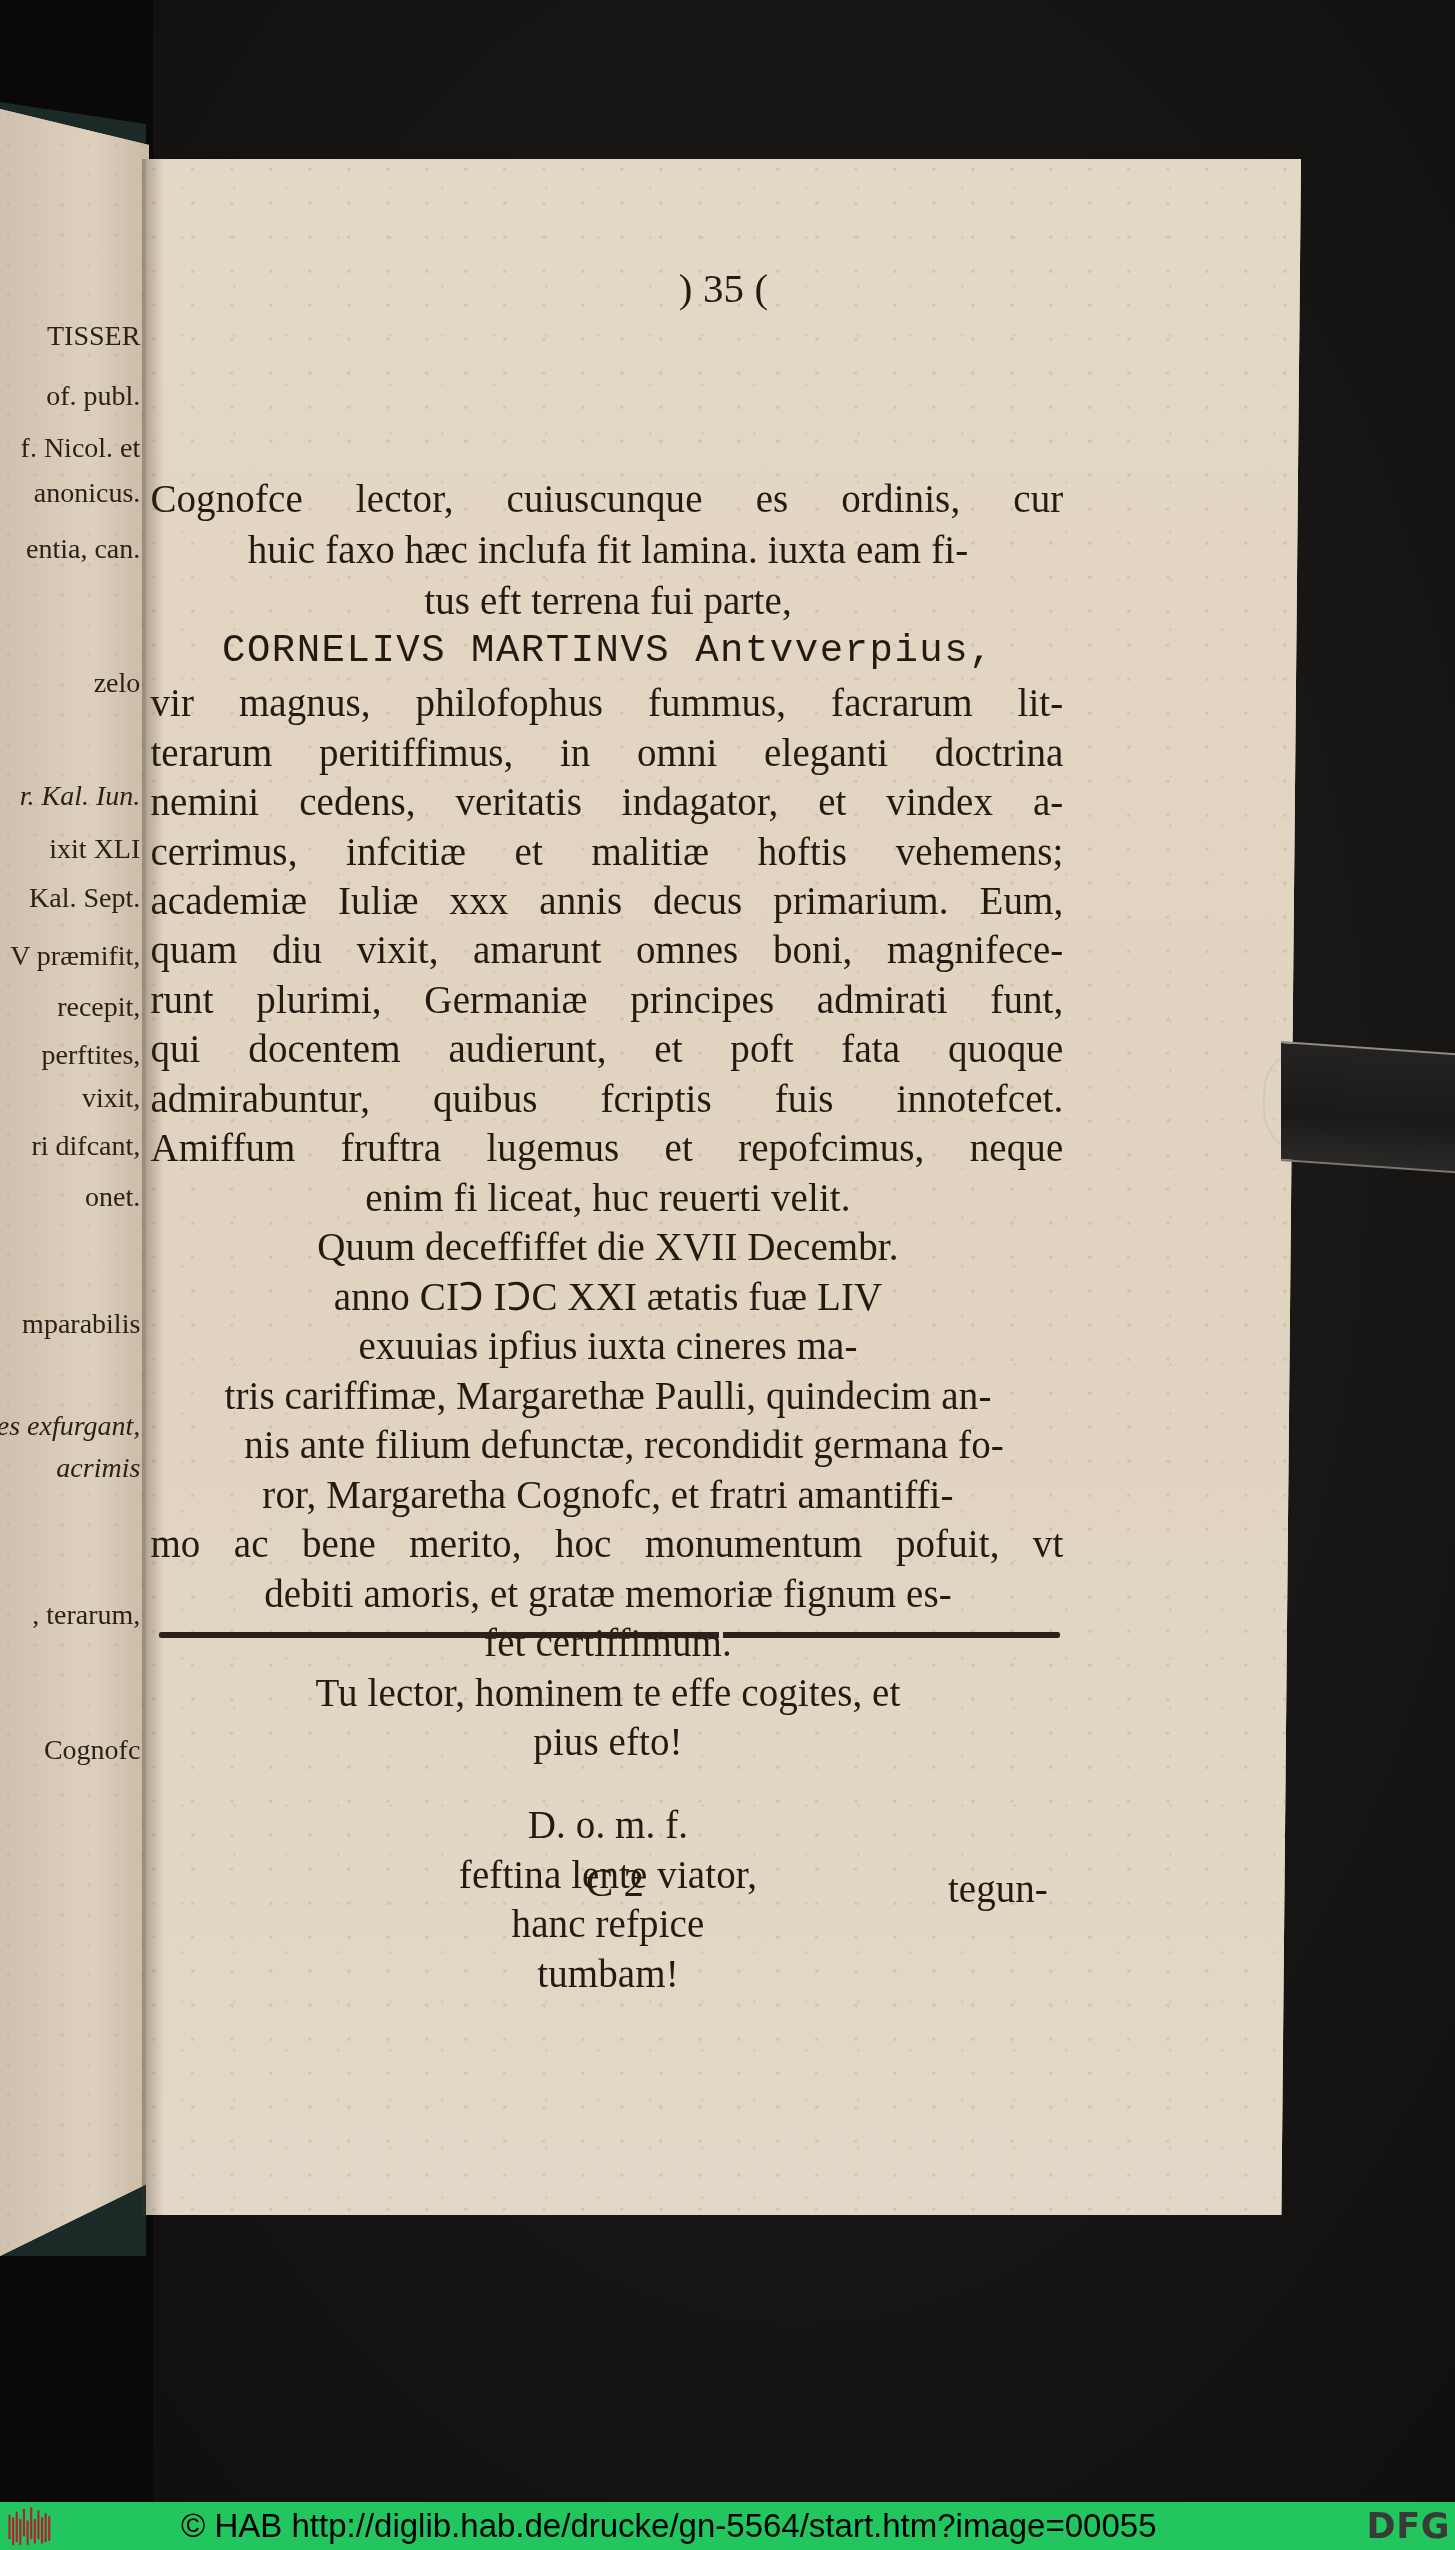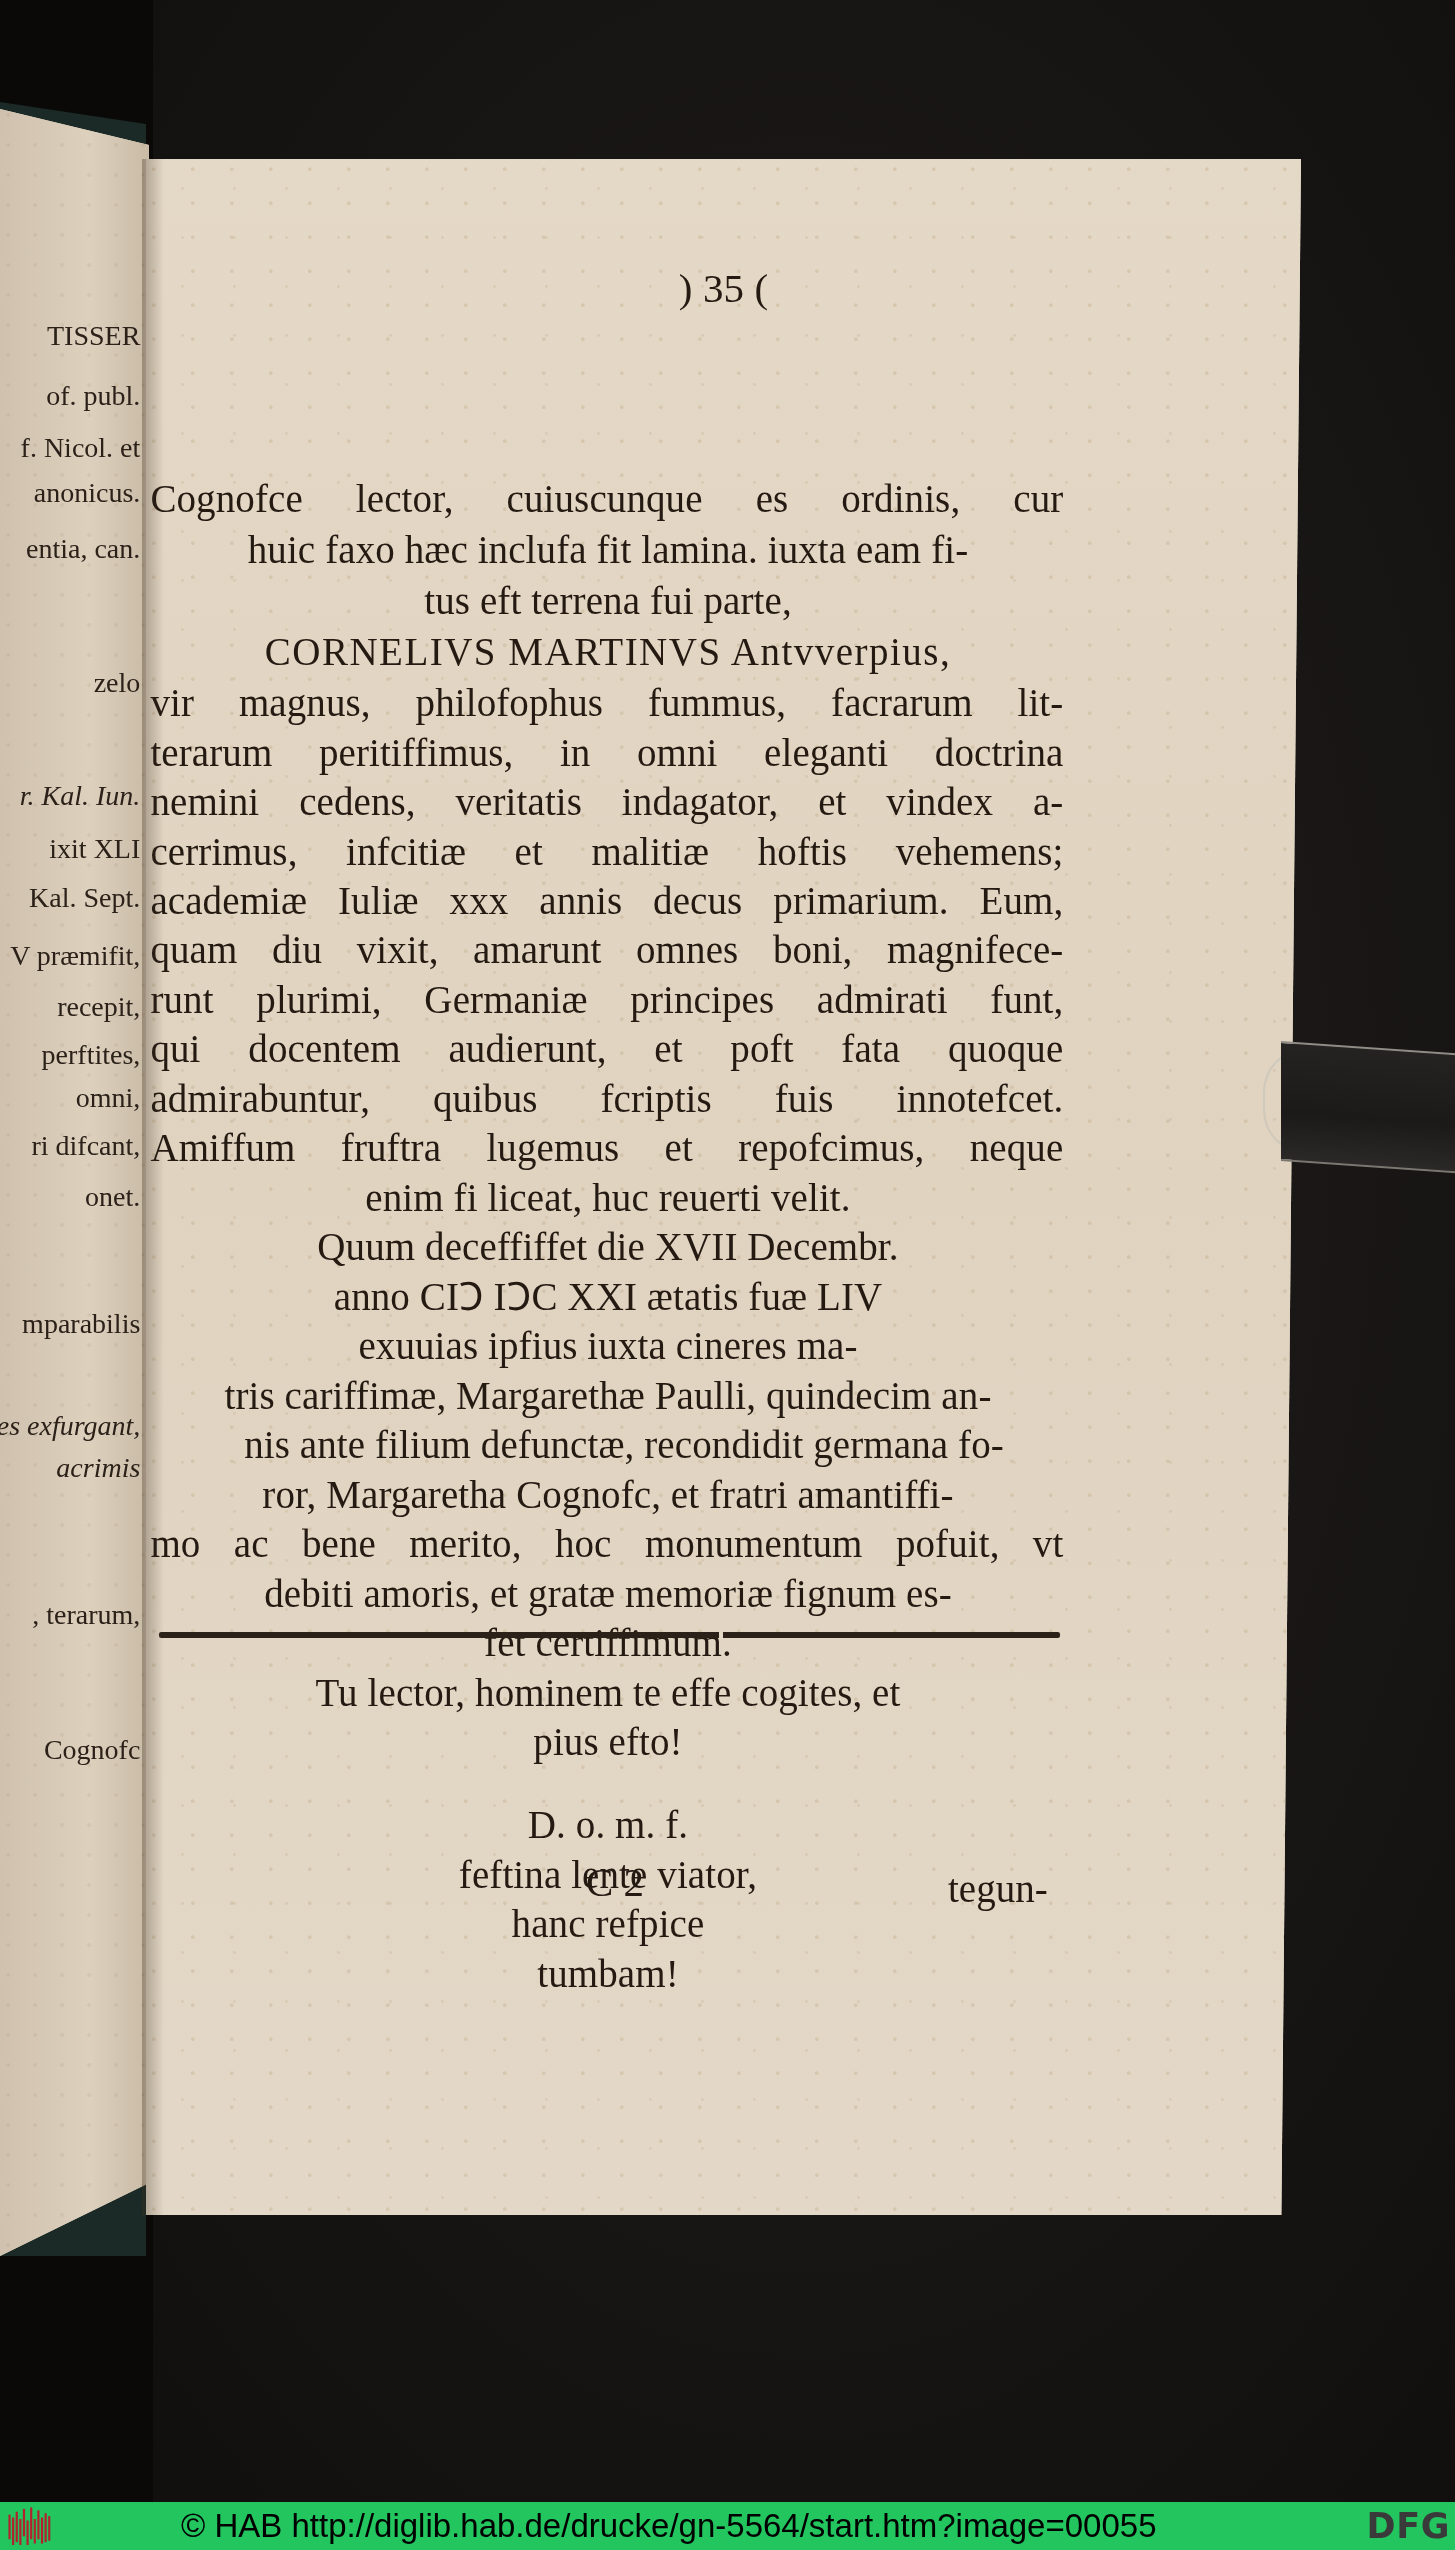--- a/index.html
+++ b/index.html
@@ -56,21 +56,21 @@
     color: #241a12;
   }
   .line {
     position: absolute; white-space: nowrap;
     font-family: "Liberation Serif", serif;
     font-size: 39px; line-height: 1; letter-spacing: 0.1px;
   }
   .line.centered { left: 0; width: 1155px; text-align: center; }
   .line.justified { left: 4.4px; width: 913px; text-align: justify; text-align-last: justify; }
   .page-header { font-size: 41px; }
-  .caps { letter-spacing: 1.5px; }
+  .caps { letter-spacing: 1.5px; font-family: Liberation Mono, monospace; }
   .rule {
     position: absolute; left: 13px; width: 901px; top: 1473px; height: 5.8px;
     background: #2b2119; border-radius: 2.2px;
   }
   .rule::after {
     content: ""; position: absolute; left: 560px; top: -1.5px; width: 4.4px; height: 8.7px;
     background: #e3d7c5;
   }
   .signature { position: absolute; font-family: "Liberation Serif", serif; font-size: 41px; color: #241a12; }
   .catchword { position: absolute; font-family: "Liberation Serif", serif; font-size: 39px; color: #241a12; margin-top: 8px; }
@@ -114,21 +114,21 @@
     <div class="facing-line" style="top: 325px;">f. Nicol. et</div>
     <div class="facing-line" style="top: 370px;">anonicus.</div>
     <div class="facing-line" style="top: 426px;">entia, can.</div>
     <div class="facing-line" style="top: 560px;">zelo</div>
     <div class="facing-line italic" style="top: 673px;">r. Kal. Iun.</div>
     <div class="facing-line" style="top: 726px;">ixit XLI</div>
     <div class="facing-line" style="top: 775px;">Kal. Sept.</div>
     <div class="facing-line" style="top: 833px; margin-left: 26px;">V præmifit,</div>
     <div class="facing-line" style="top: 884px;">recepit,</div>
     <div class="facing-line" style="top: 932px;">perftites,</div>
-    <div class="facing-line" style="top: 975px;">omni,</div>
+    <div class="facing-line" style="top: 975px;">vixit,</div>
     <div class="facing-line" style="top: 1023px;">ri difcant,</div>
     <div class="facing-line" style="top: 1074px;">onet.</div>
     <div class="facing-line" style="top: 1201px;">mparabilis</div>
     <div class="facing-line italic" style="top: 1303px;">les exfurgant,</div>
     <div class="facing-line italic" style="top: 1345px;">acrimis</div>
     <div class="facing-line" style="top: 1492px;">, terarum,</div>
     <div class="facing-line" style="top: 1619px; margin-top: 8px;">Cognofc</div>
   </div>
 
 <div class="main-page">

